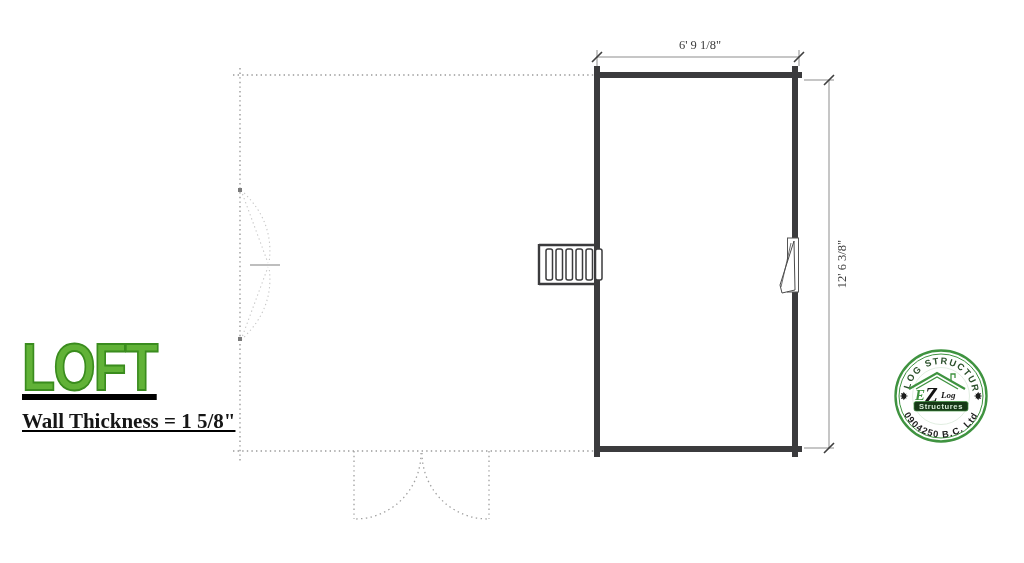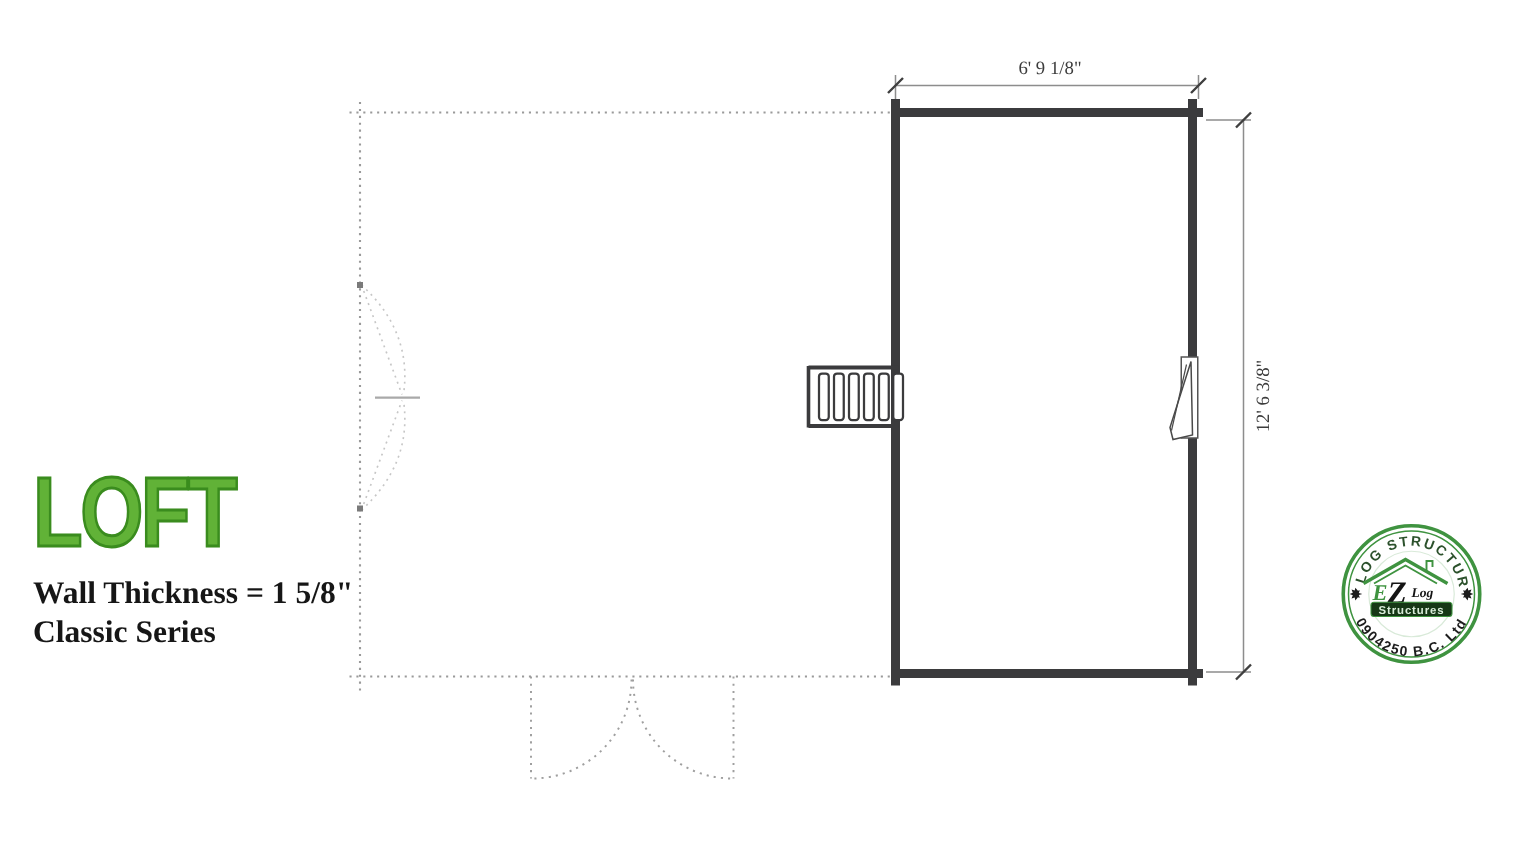--- a/index.html
+++ b/index.html
@@ -1,19 +1,19 @@
 <!DOCTYPE html>
 <html><head>
 <meta charset="utf-8">
 <style>
   html,body{margin:0;padding:0;background:#fff;}
   .page{position:relative;width:1024px;height:563px;background:#ffffff;overflow:hidden;
         font-family:"Liberation Sans",sans-serif;}
   .plan-svg{position:absolute;left:0;top:0;}
-  .title-block{position:absolute;left:22px;top:308px;}
+  .title-block{position:absolute;left:22px;top:334px;text-decoration:underline;}
   .title-main{
      font-family:"Liberation Sans",sans-serif;
      font-size:66px;line-height:66px;font-weight:600;
      color:#61b237;-webkit-text-stroke:2px #3a8c1e;
      letter-spacing:-2px;transform:scaleX(.82);transform-origin:left top;
   }
   .title-sub{
      font-family:"Liberation Serif",serif;font-weight:bold;
      font-size:21px;line-height:26px;color:#161616;margin-top:8px;
   }
@@ -92,21 +92,20 @@
     <g>
       <path d="M804 80 H834 M804 448 H834 M829 80 V448" stroke="#8d8d8d" stroke-width="1" fill="none"></path>
       <path d="M824 85 L834 75 M824 453 L834 443" stroke="#3f3f3f" stroke-width="1.6" fill="none"></path>
       <text class="dim-text" x="842" y="268" text-anchor="middle" transform="rotate(-90 842 264)">12' 6 3/8"</text>
     </g>
   </svg>
 
   <div class="title-block">
     <div class="title-main">LOFT</div>
     <div class="title-sub">Wall Thickness = 1 5/8"</div>
-    <div class="title-sub" style="margin-top:0;">Classic Series</div>
   </div>
 
   <svg class="stamp-svg" width="96" height="96" viewBox="0 0 96 96">
     <circle cx="48" cy="48" r="45.5" fill="#ffffff" stroke="#3f9340" stroke-width="2.4"></circle>
     <circle cx="48" cy="48" r="42" fill="none" stroke="#3f9340" stroke-width="1"></circle>
     <circle cx="48" cy="48" r="28.5" fill="none" stroke="#d9ead9" stroke-width="0.8"></circle>
 
     <defs>
       <path id="arcTop" d="M16 48 A32 32 0 0 1 80 48"></path>
       <path id="arcBottom" d="M6.5 48 A41.5 41.5 0 0 0 89.5 48"></path>

